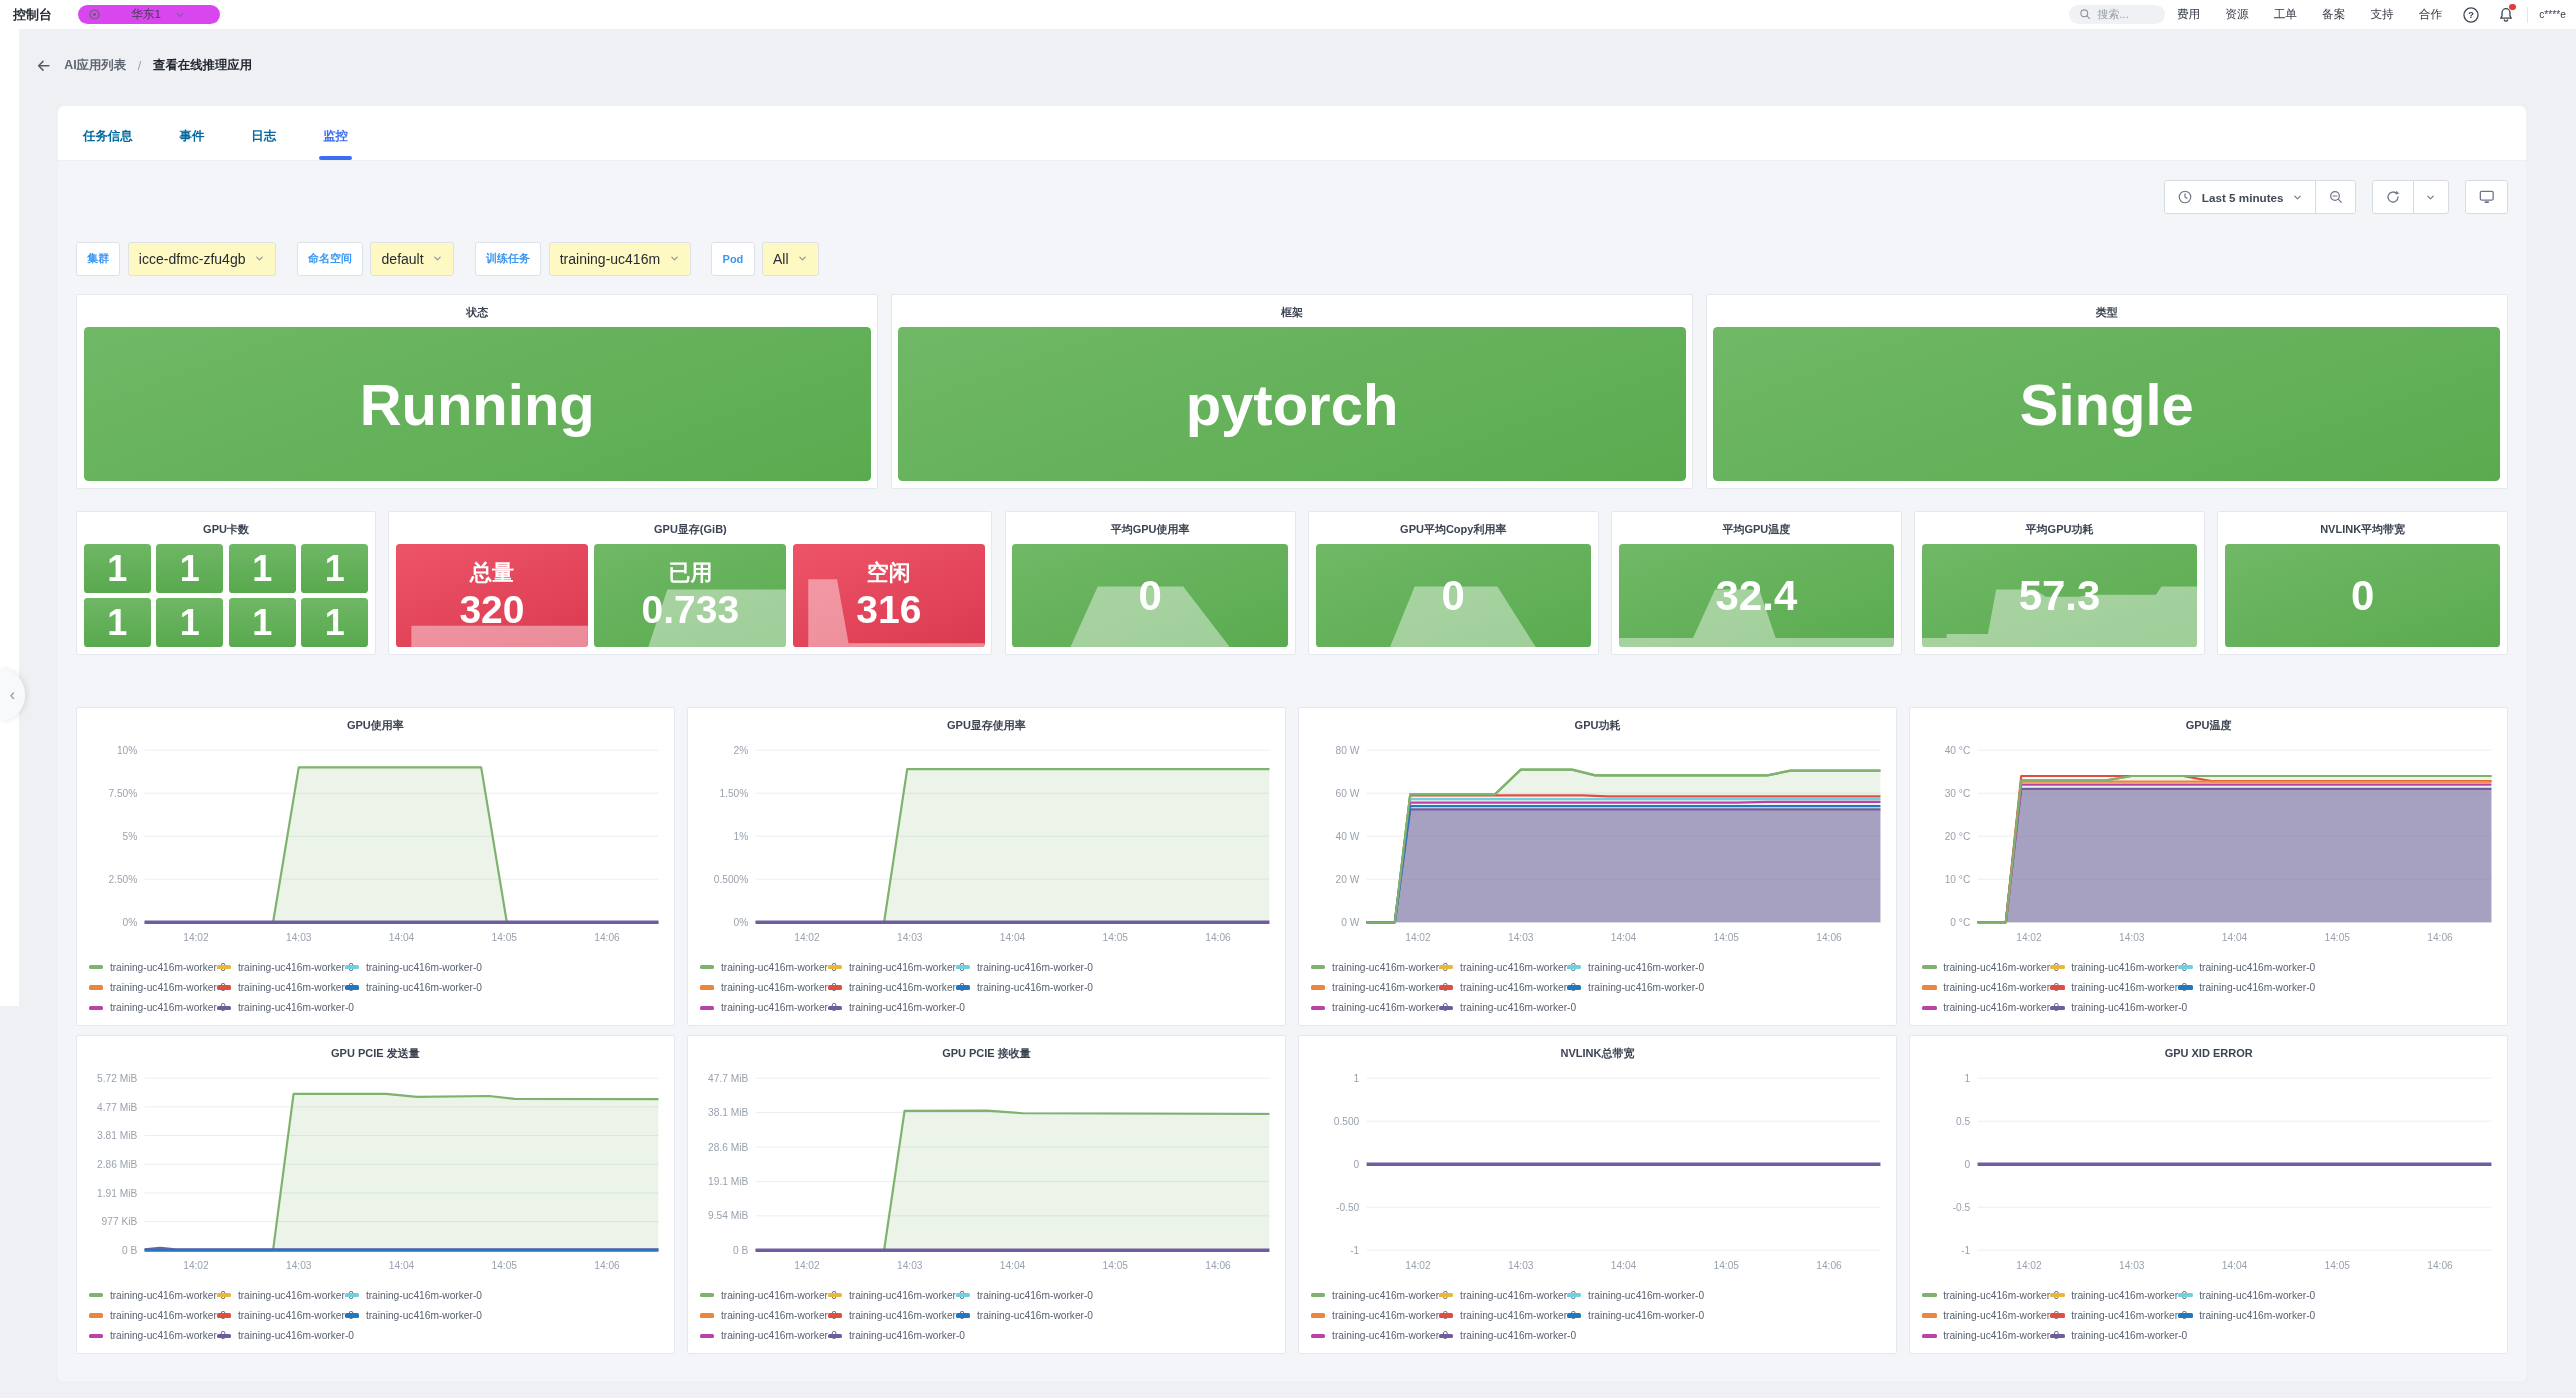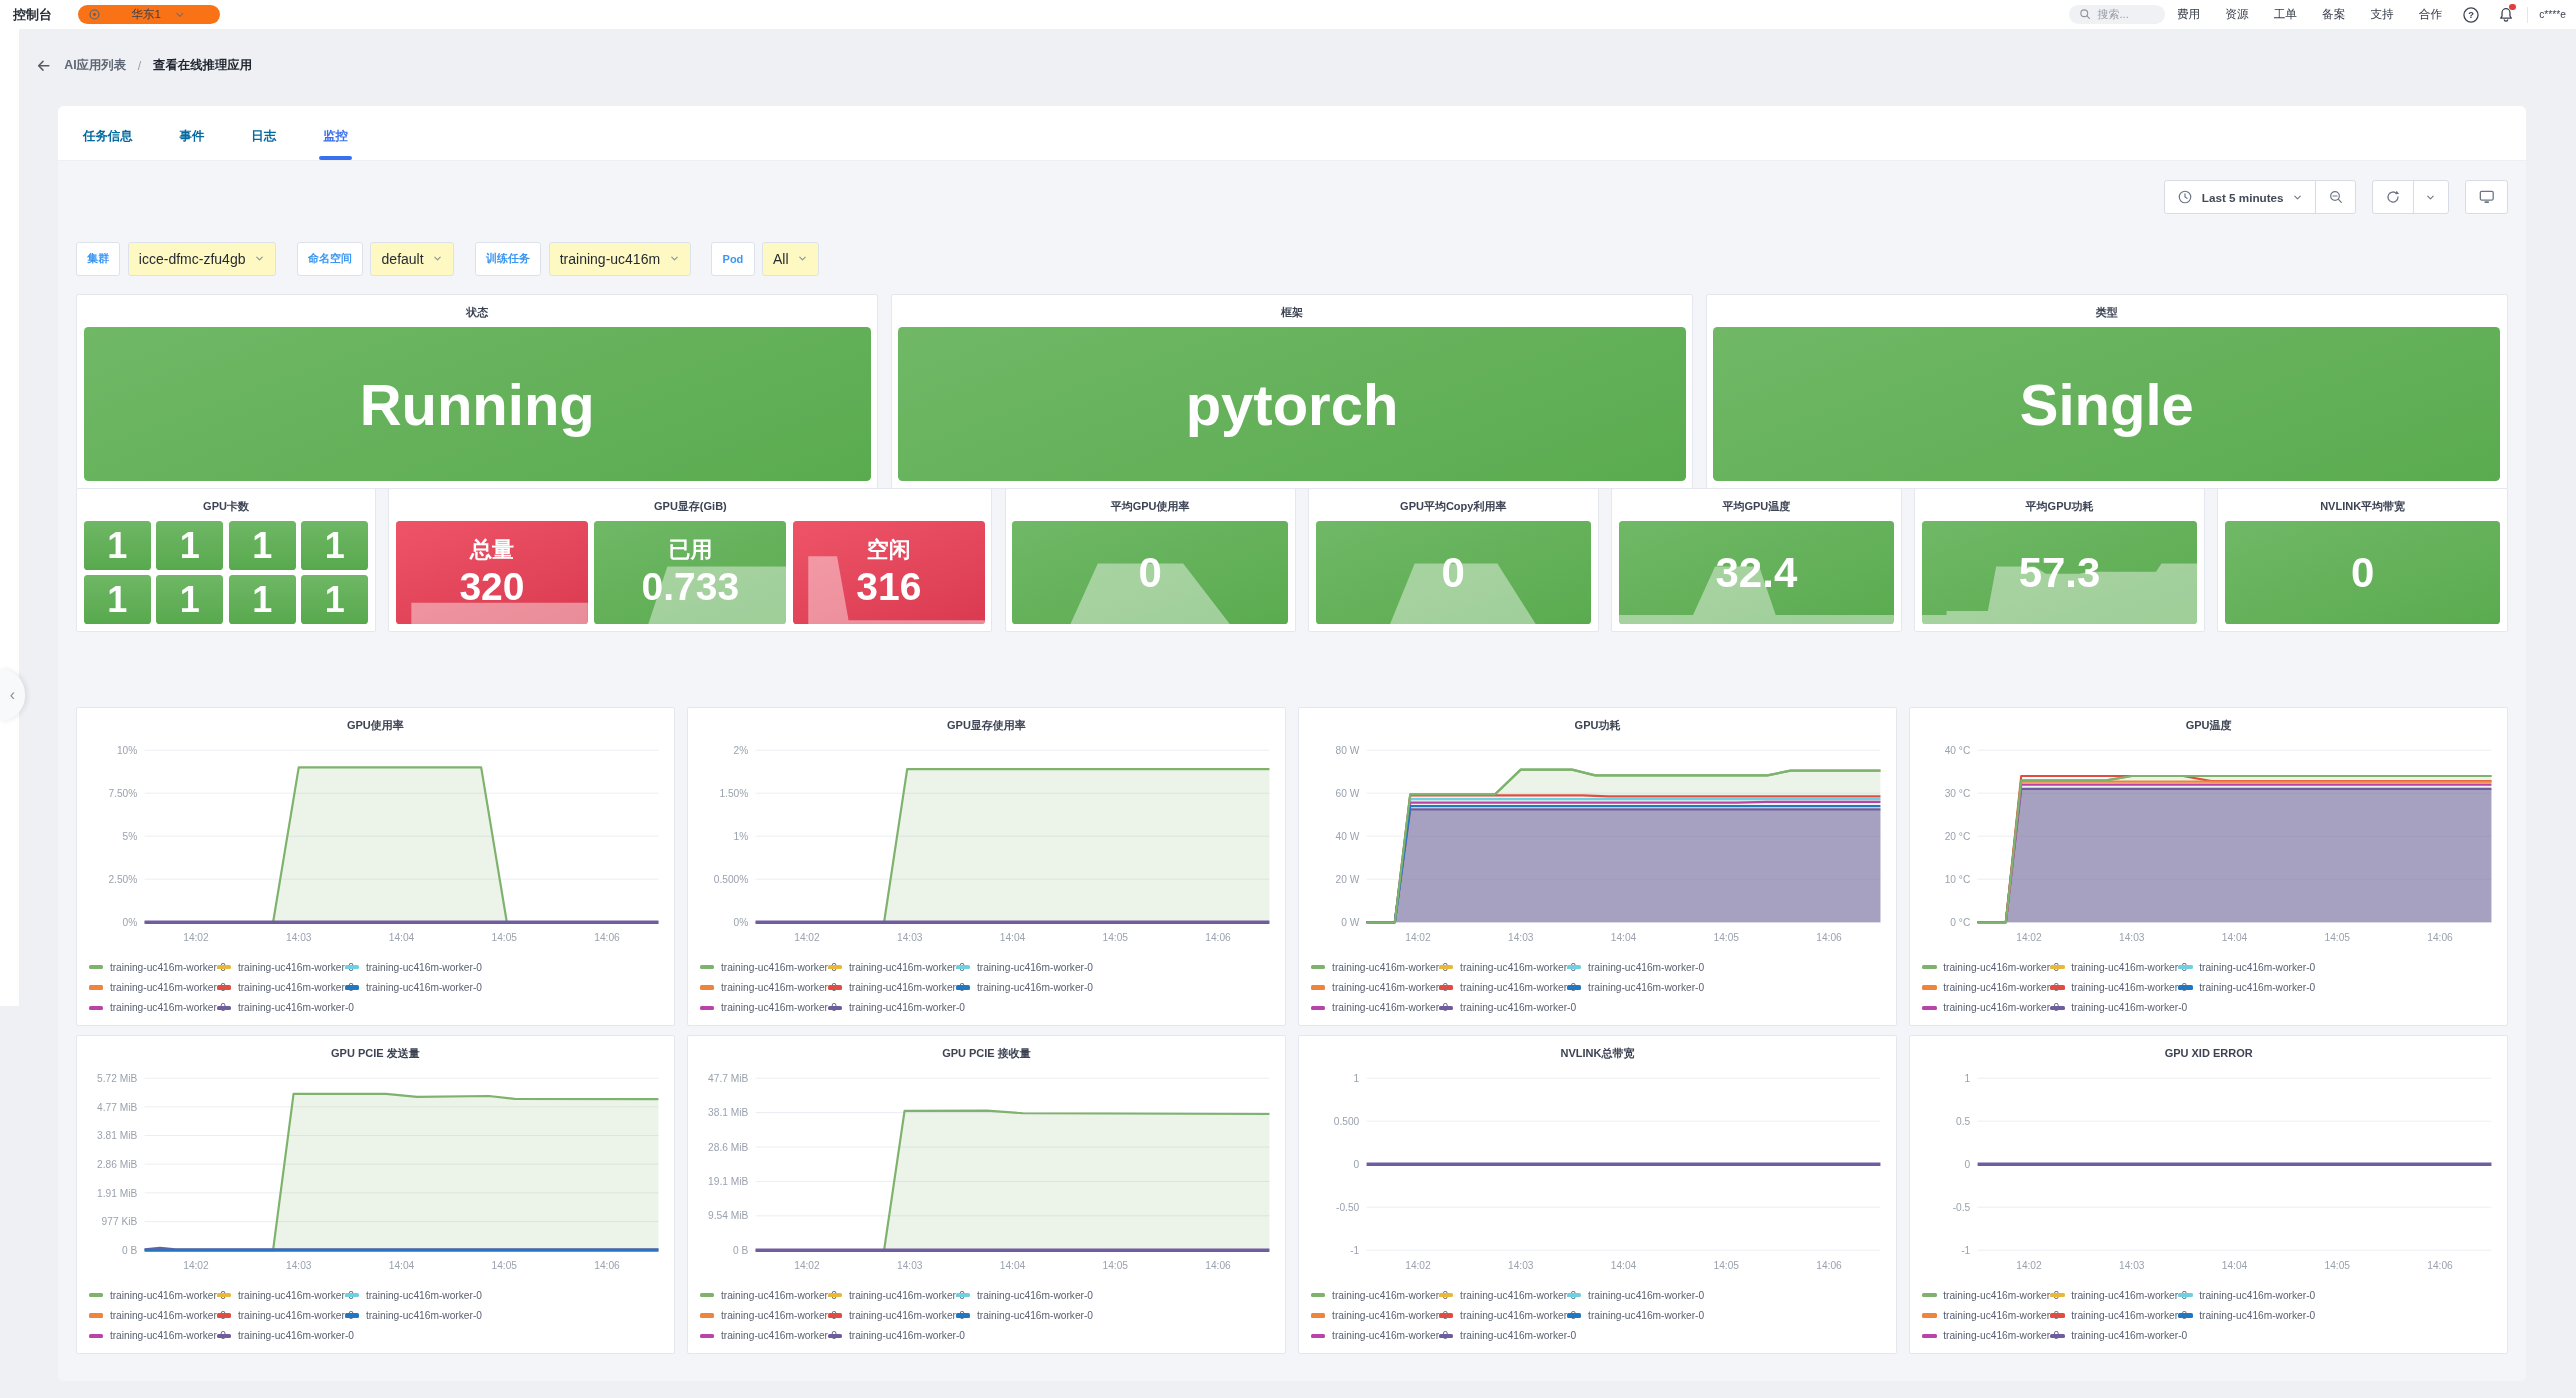--- a/index.html
+++ b/index.html
@@ -1,20 +1,20 @@
 <!DOCTYPE html>
 <html style="font-size:11.7px"><head>
 <meta charset="utf-8">
 <style>
   html,body{margin:0;padding:0;}
   body{width:2576px;height:1398px;background:#eef0f3;font-family:"Liberation Sans","DejaVu Sans",sans-serif;overflow:hidden;position:relative;color:#2b313c;}
   
   .topbar{position:absolute;left:0;top:0;right:0;height:29px;background:#ffffff;display:flex;align-items:center;padding:0 10.2px 0 13px;box-sizing:border-box;z-index:30;}
   .app-title{font-size:13px;font-weight:700;color:#272c36;margin-right:26px;}
-  .region-pill{display:flex;align-items:center;gap:7.3px;background:#f97316;border-radius:10.2px;height:19.7px;padding:0 10.2px;width:142px;box-sizing:border-box;cursor:pointer;}
+  .region-pill{display:flex;align-items:center;gap:7.3px;background:#d946ef;border-radius:10.2px;height:19.7px;padding:0 10.2px;width:142px;box-sizing:border-box;cursor:pointer;}
   .region-pill span{font-size:11.7px;color:#3a404c;flex:1;}
   .tb-spacer{flex:1;}
   .search-pill{display:flex;align-items:center;gap:5.8px;background:#f0f1f4;border-radius:10.2px;height:19.7px;padding:0 10.2px;width:96px;box-sizing:border-box;margin-right:11.7px;}
   .search-pill span{font-size:11px;color:#959ba6;}
   .tb-links{display:flex;align-items:center;gap:25px;margin-right:19px;}
   .tb-links a{font-size:11.7px;color:#353b47;text-decoration:none;cursor:pointer;}
   .tb-icons{display:flex;align-items:center;gap:16px;margin-right:10.2px;}
   .icon-btn{position:relative;width:19px;height:19px;display:flex;align-items:center;justify-content:center;cursor:pointer;}
   .bell-dot{position:absolute;right:-0.7px;top:-1.5px;width:6.6px;height:6.6px;border-radius:50%;background:#e23c3c;}
   .tb-divider{width:0.7px;height:16px;background:#e4e6ea;margin:0 11.7px 0 1.5px;}
@@ -41,21 +41,21 @@
   .tb-group{display:flex;background:#fff;border:0.7px solid #d7dbe3;border-radius:2.9px;height:34px;box-sizing:border-box;align-items:stretch;}
   .tb-seg{display:flex;align-items:center;gap:8.7px;padding:0 11.7px;cursor:pointer;}
   .tb-seg + .tb-seg{border-left:0.7px solid #d7dbe3;}
   .tb-seg .lbl{font-size:11.7px;font-weight:600;color:#434a57;white-space:nowrap;}
   .filters{position:absolute;left:18px;top:80px;display:flex;align-items:center;height:35px;gap:10.2px;}
   .f-group{display:flex;gap:7.3px;align-items:center;margin-right:10.2px;}
   .f-label{background:#fff;border:0.7px solid #dde1e9;border-radius:2.9px;height:34px;display:flex;align-items:center;padding:0 10.2px;font-size:11px;font-weight:700;color:#3b97f3;box-sizing:border-box;}
   .f-select{background:#fef9c3;border:0.7px solid #dde1e9;border-radius:2.9px;height:34px;display:flex;align-items:center;gap:8.7px;padding:0 10.2px;font-size:14px;color:#262b33;box-sizing:border-box;cursor:pointer;white-space:nowrap;}
   .row{position:absolute;left:18px;right:18px;display:flex;gap:12.4px;}
   .rowA{top:133px;height:195px;}
-  .rowB{top:327px;height:144px;}
+  .rowB{top:350px;height:144px;}
   .rowC{top:546px;height:319px;}
   .rowD{top:874px;height:319px;}
   .panel{background:#fff;border:0.7px solid #e4e7ee;border-radius:2.2px;position:relative;box-sizing:border-box;overflow:hidden;}
   .flex1{flex:1;}
   .p-title{height:32px;line-height:34px;text-align:center;font-size:11px;font-weight:600;color:#3c4353;white-space:nowrap;}
   
   .statA-body{position:absolute;left:6.6px;right:6.6px;top:32px;bottom:6.6px;border-radius:4.4px;display:flex;align-items:center;justify-content:center;color:#fff;font-size:58px;font-weight:700;background:linear-gradient(160deg,#70b866 0%,#5aab50 100%);}
   
   .cards-grid{position:absolute;left:6.6px;right:6.6px;top:32px;bottom:6.6px;display:grid;grid-template-columns:repeat(4,1fr);grid-template-rows:1fr 1fr;gap:5.1px;}
   .card-tile{border-radius:3.6px;background:linear-gradient(180deg,#6fb765,#58a94e);display:flex;align-items:center;justify-content:center;color:#fff;font-size:36px;font-weight:700;}

